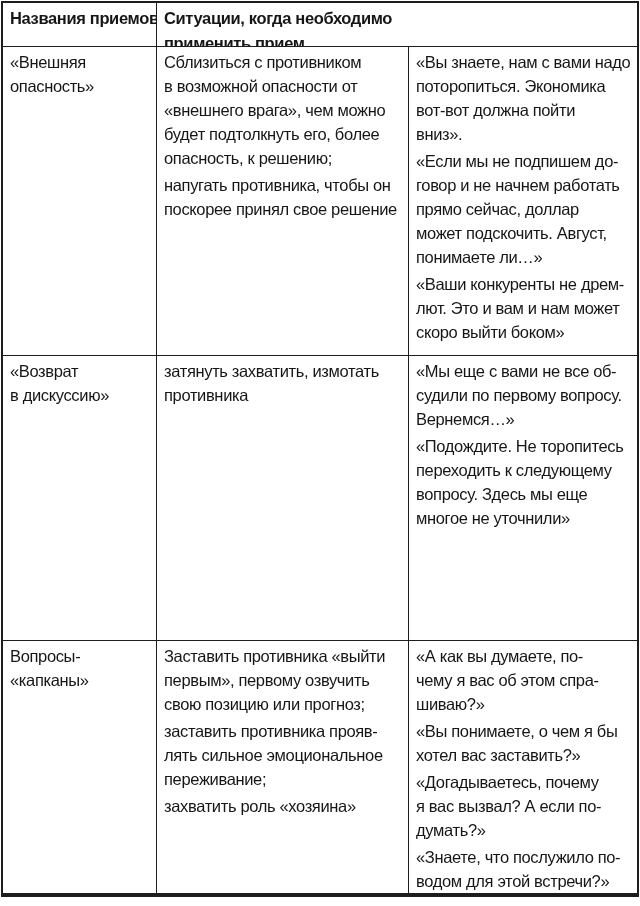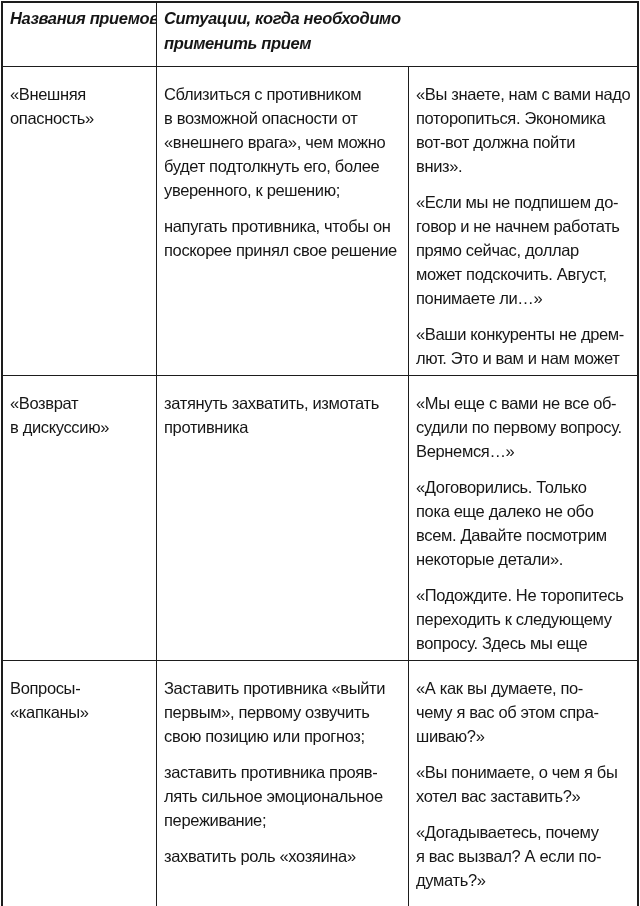--- a/index.html
+++ b/index.html
@@ -27,28 +27,28 @@
     padding: 3px 3px 0 7px;
     overflow: hidden;
     border-right: 1.5px solid #1d1d1d;
   }
   .cell:last-child { border-right: none; }
   .cell p {
     white-space: pre;
     font-size: 16.5px;
     line-height: 24px;
     letter-spacing: -0.35px;
-    margin: 12px 0 3px 0;
+    margin: 0 0 3px 0;
   }
   .header-row .cell p {
     font-weight: bold;
     line-height: 25px;
     margin: 0;
   }
-  .h-head { height: 64px; font-style: italic; }
+  .h-head { height: 44px; }
   .h-r1 { height: 309px; }
   .h-r2 { height: 285px; }
   .h-r3 { height: 252px; }
 </style>
 </head>
 <body>
 
 <div class="page">
   <div class="table">
 
@@ -65,21 +65,21 @@
     <div class="row h-r1">
       <div class="cell">
         <p>«Внешняя
 опасность»</p>
       </div>
       <div class="cell">
         <p>Сблизиться с противником
 в возможной опасности от
 «внешнего врага», чем можно
 будет подтолкнуть его, более
-уверенного, к решению;</p>
+опасность, к решению;</p>
         <p>напугать противника, чтобы он
 поскорее принял свое решение</p>
       </div>
       <div class="cell">
         <p>«Вы знаете, нам с вами надо
 поторопиться. Экономика
 вот-вот должна пойти
 вниз».</p>
         <p>«Если мы не подпишем до-
 говор и не начнем работать
@@ -98,24 +98,20 @@
 в дискуссию»</p>
       </div>
       <div class="cell">
         <p>затянуть захватить, измотать
 противника</p>
       </div>
       <div class="cell">
         <p>«Мы еще с вами не все об-
 судили по первому вопросу.
 Вернемся…»</p>
-        <p>«Договорились. Только
-пока еще далеко не обо
-всем. Давайте посмотрим
-некоторые детали».</p>
         <p>«Подождите. Не торопитесь
 переходить к следующему
 вопросу. Здесь мы еще
 многое не уточнили»</p>
       </div>
     </div>
 
     <div class="row h-r3">
       <div class="cell">
         <p>Вопросы-

